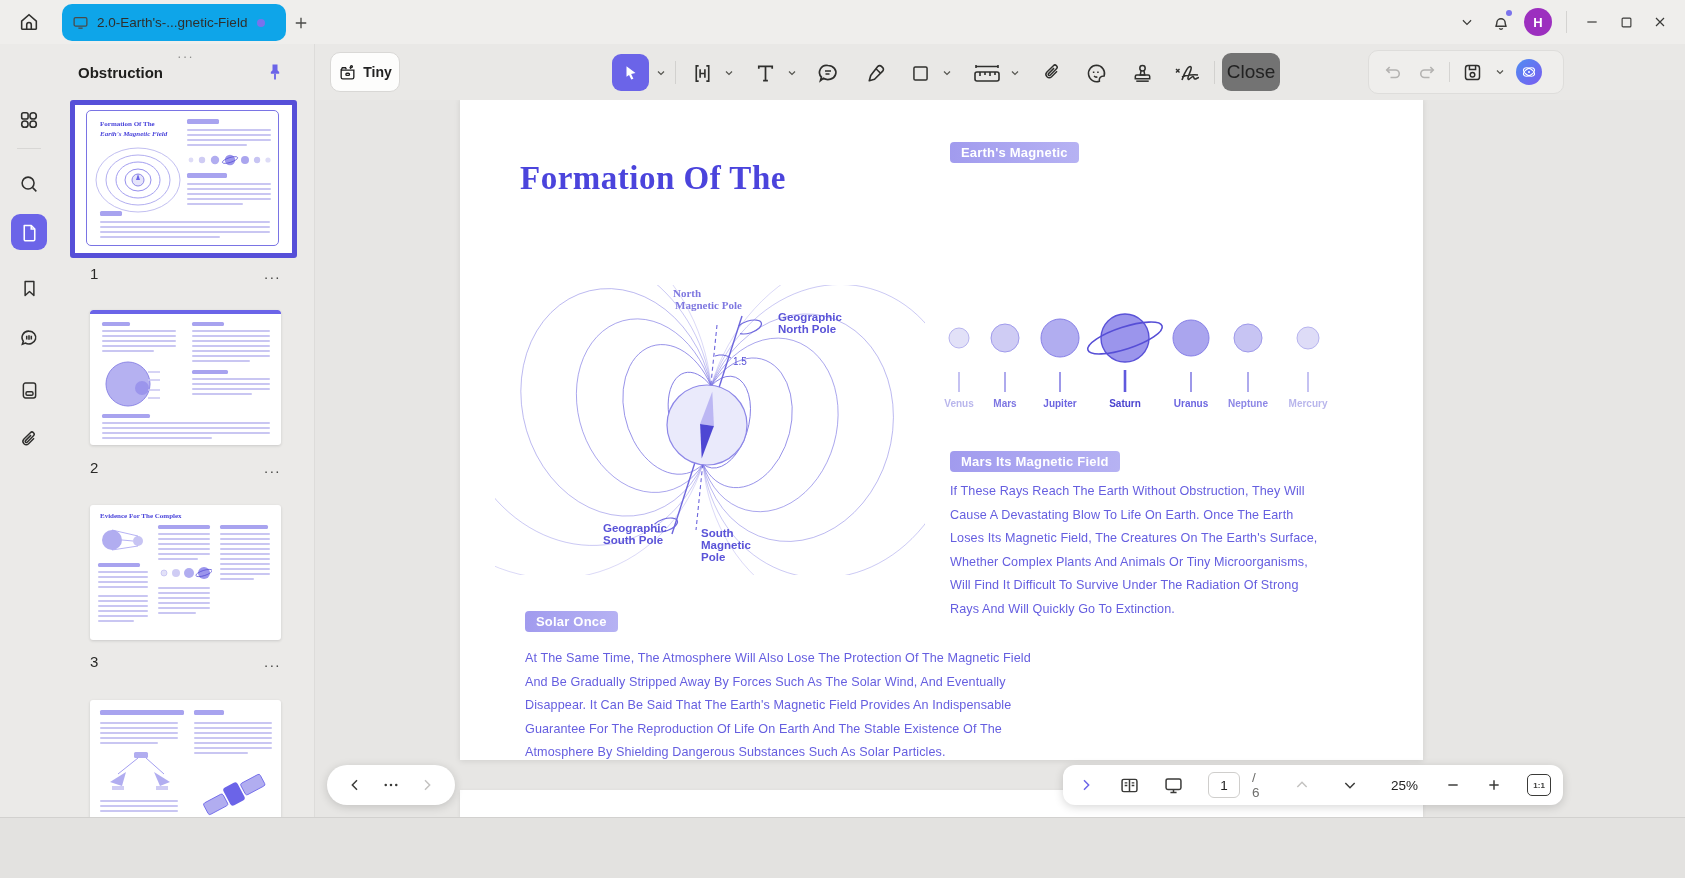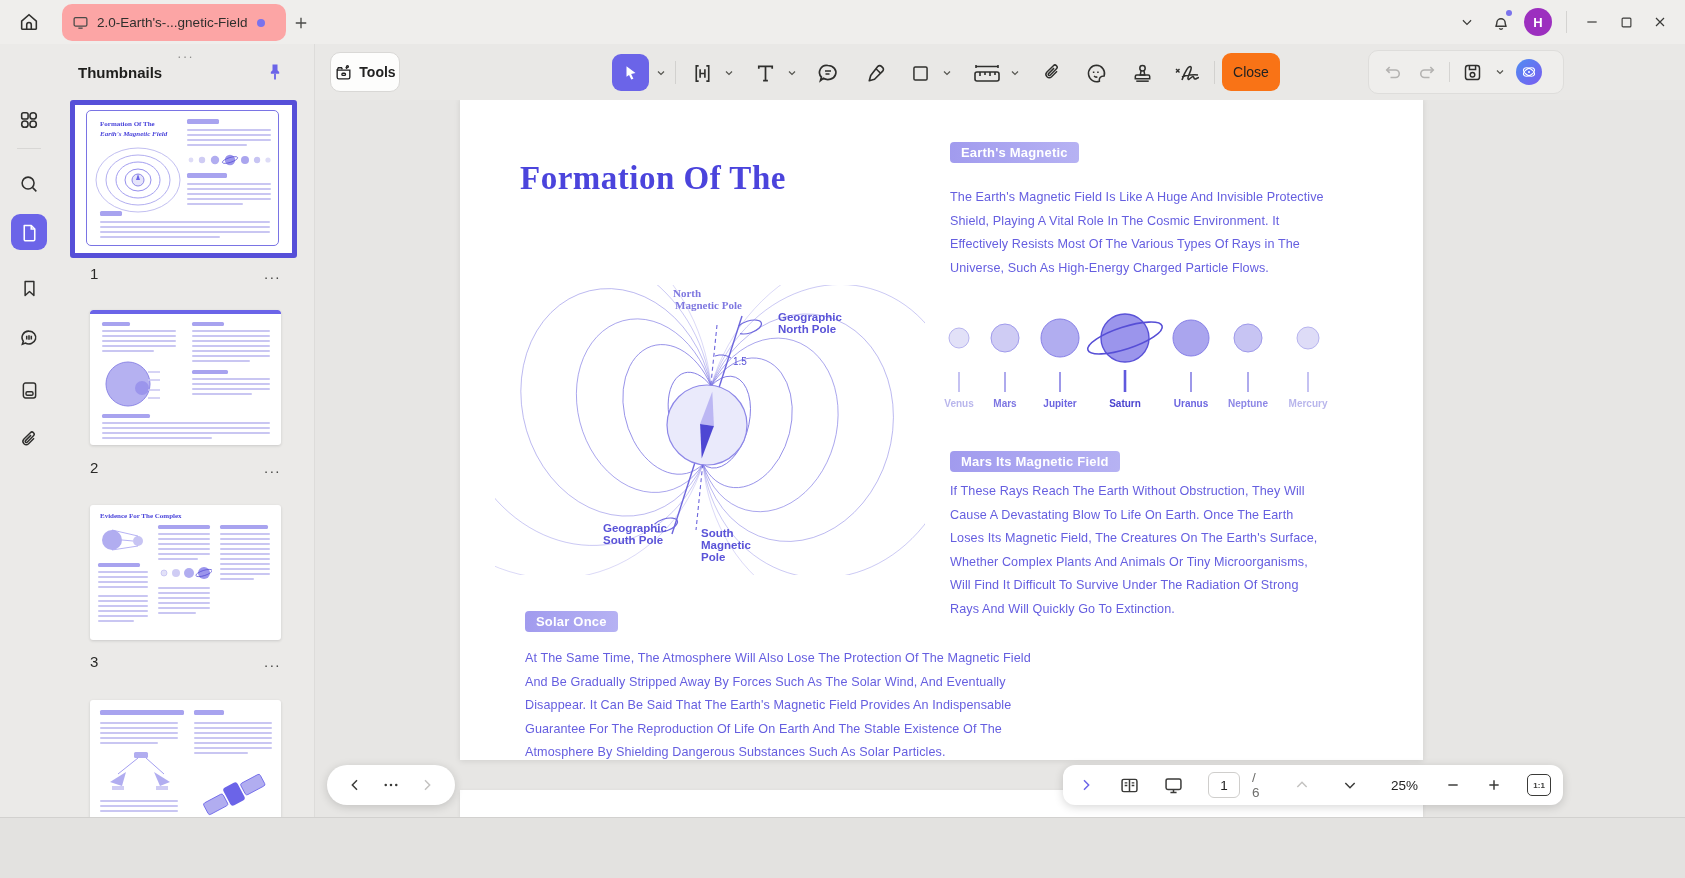--- a/index.html
+++ b/index.html
@@ -4,21 +4,21 @@
 <style>
   * { margin:0; padding:0; box-sizing:border-box; }
   html,body { width:1685px; height:878px; overflow:hidden; }
   body { font-family:"Liberation Sans", sans-serif; background:#e3e2e0; }
   .app { position:relative; width:1685px; height:878px; }
 
   
   .topbar { position:absolute; left:0; top:0; width:1685px; height:44px; background:#efeeec; }
   .icon-btn { display:flex; align-items:center; justify-content:center; cursor:pointer; }
   .home-btn { position:absolute; left:13px; top:6px; width:32px; height:32px; border-radius:8px; }
-  .tab { position:absolute; left:62px; top:4px; width:224px; height:37px; background:#fca5a5; border-radius:10px; display:flex; align-items:center; padding:0 10px; }
+  .tab { position:absolute; left:62px; top:4px; width:224px; height:37px; background:#0ea5e9; border-radius:10px; display:flex; align-items:center; padding:0 10px; }
   .tab-title { font-size:13.5px; color:#2f2f2d; margin-left:8px; white-space:nowrap; overflow:hidden; }
   .tab-dot { width:8px; height:8px; border-radius:50%; background:#7a72ec; margin-left:10px; flex:0 0 auto; }
   .newtab-btn { position:absolute; left:288px; top:10px; width:26px; height:26px; border-radius:6px; }
   .win-group { position:absolute; right:0; top:0; height:44px; display:flex; align-items:center; }
   .win-group .icon-btn { width:34px; height:34px; }
   .avatar { width:28px; height:28px; border-radius:50%; background:#9c2fbf; color:#fff; font-size:13px; font-weight:bold; display:flex; align-items:center; justify-content:center; margin:0 6px; cursor:pointer; }
   .tb-divider { width:1px; height:22px; background:#d4d3d1; margin:0 8px; }
   .bell-wrap { position:relative; }
   .bell-dot { position:absolute; top:5px; right:6px; width:6px; height:6px; border-radius:50%; background:#7a72ec; }
 
@@ -45,21 +45,21 @@
   .mini-title { position:absolute; font-family:"Liberation Serif", serif; color:#4a44da; font-weight:bold; white-space:nowrap; }
 
   
   .toolbar { position:absolute; left:315px; top:44px; width:1370px; height:56px; background:#e9e8e6; }
   .tools-btn { position:absolute; left:15px; top:8px; width:70px; height:40px; background:#fdfdfc; border:1px solid #d9d8d6; border-radius:10px; display:flex; align-items:center; justify-content:center; gap:6px; cursor:pointer; }
   .tools-label { font-size:14px; font-weight:bold; color:#222; }
   .tool { position:absolute; top:16px; width:26px; height:26px; display:flex; align-items:center; justify-content:center; cursor:pointer; color:#2f2f2d; }
   .tool-select { position:absolute; left:297px; top:10px; width:37px; height:37px; background:#6b64e8; border-radius:9px; display:flex; align-items:center; justify-content:center; cursor:pointer; }
   .chev { position:absolute; top:23px; width:12px; height:12px; color:#55554f; cursor:pointer; }
   .tool-div { position:absolute; top:17px; width:1px; height:23px; background:#d2d1cf; }
-  .close-btn { position:absolute; left:907px; top:9px; width:58px; height:38px; background:#f97316; border-radius:9px; display:flex; align-items:center; justify-content:center; font-size:14px; color:#222; cursor:pointer; }
+  .close-btn { position:absolute; left:907px; top:9px; width:58px; height:38px; background:#737373; border-radius:9px; display:flex; align-items:center; justify-content:center; font-size:19px; color:#222; cursor:pointer; }
   .right-group { position:absolute; left:1053px; top:6px; width:196px; height:44px; background:#efeeec; border:1px solid #dedddb; border-radius:10px; display:flex; align-items:center; padding:0 12px; gap:10px; }
   .rg-icon { width:24px; height:24px; display:flex; align-items:center; justify-content:center; cursor:pointer; }
   .rg-div { width:1px; height:20px; background:#d5d4d2; }
   .ai-btn { width:26px; height:26px; border-radius:50%; background:linear-gradient(135deg,#4f8df2,#7a5cf0); display:flex; align-items:center; justify-content:center; cursor:pointer; }
 
   
   .canvas { position:absolute; left:315px; top:100px; width:1370px; height:717px; background:#e7e6e4; overflow:hidden; }
   .page { position:absolute; left:145px; top:-2px; width:963px; height:662px; background:#fff; box-shadow:0 1px 6px rgba(0,0,0,.10); }
   .page2-strip { position:absolute; left:145px; top:690px; width:963px; height:27px; background:#fff; box-shadow:0 1px 4px rgba(0,0,0,.08); }
   .doc-title1 { position:absolute; left:60px; top:62px; font-family:"Liberation Serif", serif; font-size:33px; font-weight:bold; color:#4b44dc; letter-spacing:.5px; }
@@ -191,21 +191,21 @@
       <svg width="26" height="26" viewBox="0 0 24 24" fill="none" stroke="#2f2f2d" stroke-width="1.5">
         <rect x="6" y="4" width="6" height="15" rx="2" transform="rotate(-8 9 11)"></rect>
         <rect x="10" y="9" width="12" height="6" rx="2" transform="rotate(32 16 12)"></rect>
         <circle cx="8.4" cy="16.4" r="0.8" fill="#2f2f2d" stroke="none"></circle>
       </svg>
     </div>
   </div>
 
   <div class="panel">
     <div class="panel-handle">...</div>
-    <div class="panel-title">Thumbnails</div>
+    <div class="panel-title">Obstruction</div>
     <div class="pin-btn icon-btn">
       <svg width="20" height="20" viewBox="0 0 24 24">
         <path d="M9 3 h6 v7 l2 2 v2 H7 v-2 l2-2 Z" fill="#6b64e8"></path>
         <path d="M12 14 v7" stroke="#6b64e8" stroke-width="2.2"></path>
       </svg>
     </div>
 
     <div class="thumb-sel">
       <div class="t1-page">
         <div class="mini-title" style="left:13px;top:9px;font-size:7px">Formation Of The</div>
@@ -381,21 +381,21 @@
 
   <div class="toolbar">
     <div class="tools-btn">
       <svg width="19" height="19" viewBox="0 0 24 24" fill="none" stroke="#222" stroke-width="1.7">
         <path d="M4 9 h16 v9 a2 2 0 0 1 -2 2 H6 a2 2 0 0 1 -2 -2 Z"></path>
         <path d="M4 9 l1.5-3 h4 l1 2"></path>
           <path d="M15 5 l1.2 2.4"></path>
           <circle cx="17" cy="4.5" r="1.2"></circle>
         <rect x="10" y="13" width="4.5" height="2.6" rx="1.2"></rect>
       </svg>
-      <span class="tools-label">Tools</span>
+      <span class="tools-label">Tiny</span>
     </div>
 
     <div class="tool-select">
       <svg width="18" height="18" viewBox="0 0 24 24">
         <path d="M6 3 L18 12 L12.2 13.2 L15.2 19.5 L12.4 20.8 L9.4 14.5 L6 17 Z" fill="#fff"></path>
       </svg>
     </div>
     <svg class="chev" style="left:340px" viewBox="0 0 24 24" fill="none" stroke="currentColor" stroke-width="2.4">
         <path d="M6 9 l6 6 6-6"></path>
       </svg>
@@ -555,21 +555,20 @@
         <text x="283" y="36" font-size="11.5" font-weight="bold" fill="#5a53d8" font-family="Liberation Sans, sans-serif">Geographic</text>
         <text x="283" y="48" font-size="11.5" font-weight="bold" fill="#5a53d8" font-family="Liberation Sans, sans-serif">North Pole</text>
         <text x="108" y="247" font-size="11.5" font-weight="bold" fill="#5a53d8" font-family="Liberation Sans, sans-serif" text-anchor="start">Geographic</text>
         <text x="108" y="259" font-size="11.5" font-weight="bold" fill="#5a53d8" font-family="Liberation Sans, sans-serif">South Pole</text>
         <text x="206" y="252" font-size="11.5" font-weight="bold" fill="#5a53d8" font-family="Liberation Sans, sans-serif">South</text>
         <text x="206" y="264" font-size="11.5" font-weight="bold" fill="#5a53d8" font-family="Liberation Sans, sans-serif">Magnetic</text>
         <text x="206" y="276" font-size="11.5" font-weight="bold" fill="#5a53d8" font-family="Liberation Sans, sans-serif">Pole</text>
       </svg>
 
       <div class="badge" style="left:490px;top:44px">Earth's Magnetic</div>
-      <div class="doc-par" style="left:490px;top:88px;width:374px">The Earth's Magnetic Field Is Like A Huge And Invisible Protective Shield, Playing A Vital Role In The Cosmic Environment. It Effectively Resists Most Of The Various Types Of Rays in The Universe, Such As High-Energy Charged Particle Flows.</div>
 
       <svg class="planets-svg" width="430" height="125" viewBox="0 0 430 125">
         <circle cx="19" cy="48" r="10" fill="#e2e1f8" stroke="#b7b4ef"></circle>
         <circle cx="65" cy="48" r="14" fill="#cfccf4" stroke="#a09bec"></circle>
         <circle cx="120" cy="48" r="19" fill="#b1adf0" stroke="#867fe7"></circle>
         <circle cx="185" cy="48" r="24" fill="#9b95ec" stroke="#5a52d8" stroke-width="1.4"></circle>
         <ellipse cx="185" cy="48" rx="39" ry="11" fill="none" stroke="#564ed6" stroke-width="1.6" transform="rotate(-18 185 48)"></ellipse>
         <circle cx="251" cy="48" r="18" fill="#aaa5ee" stroke="#8780e8"></circle>
         <circle cx="308" cy="48" r="14" fill="#c7c4f3" stroke="#9e99ea"></circle>
         <circle cx="368" cy="48" r="11" fill="#dedcf7" stroke="#b7b4ef"></circle>

